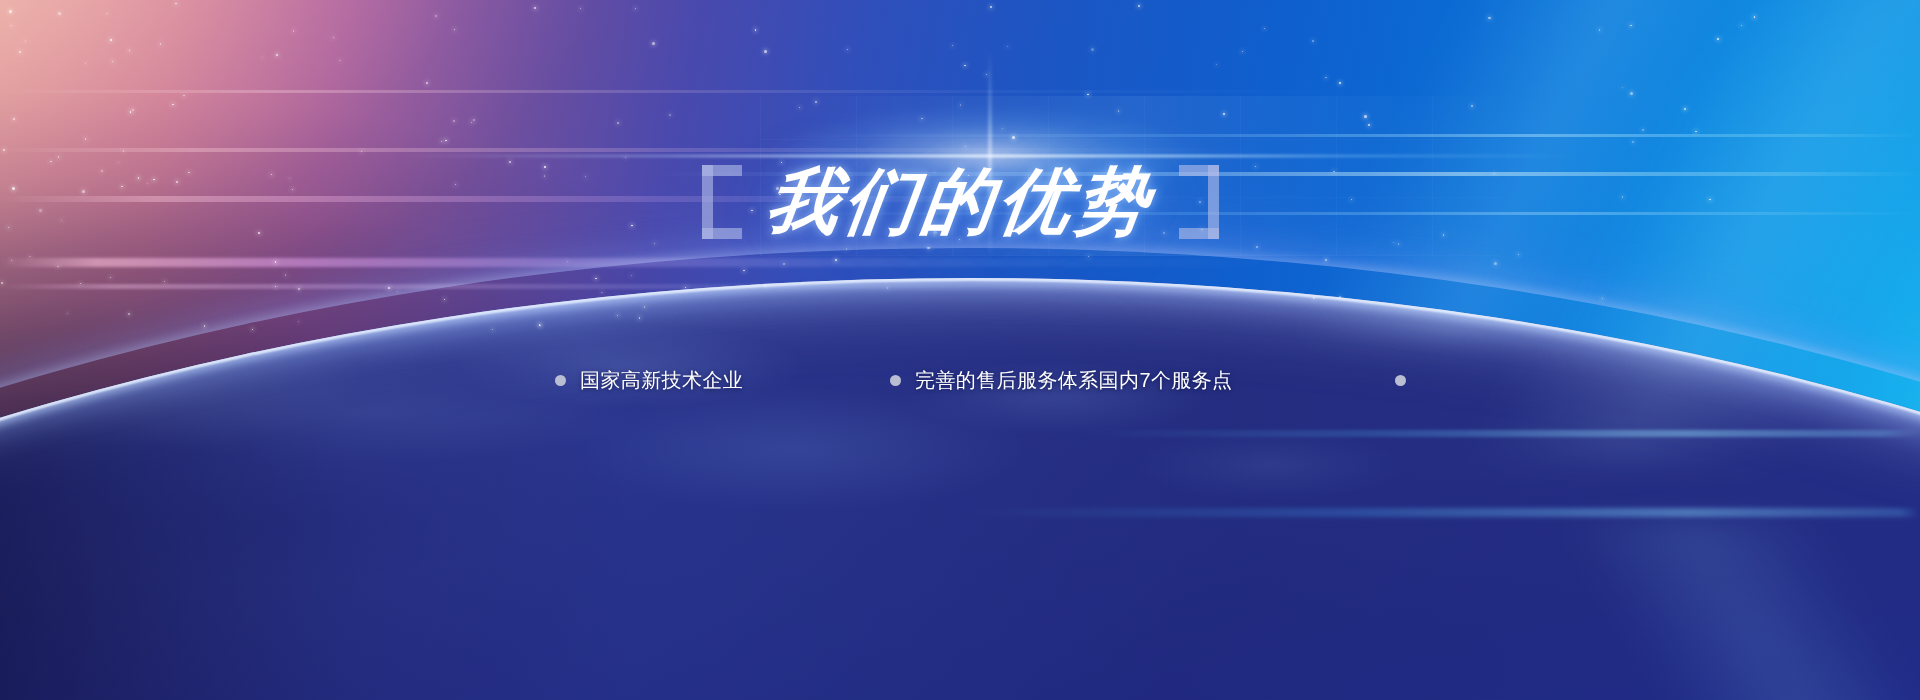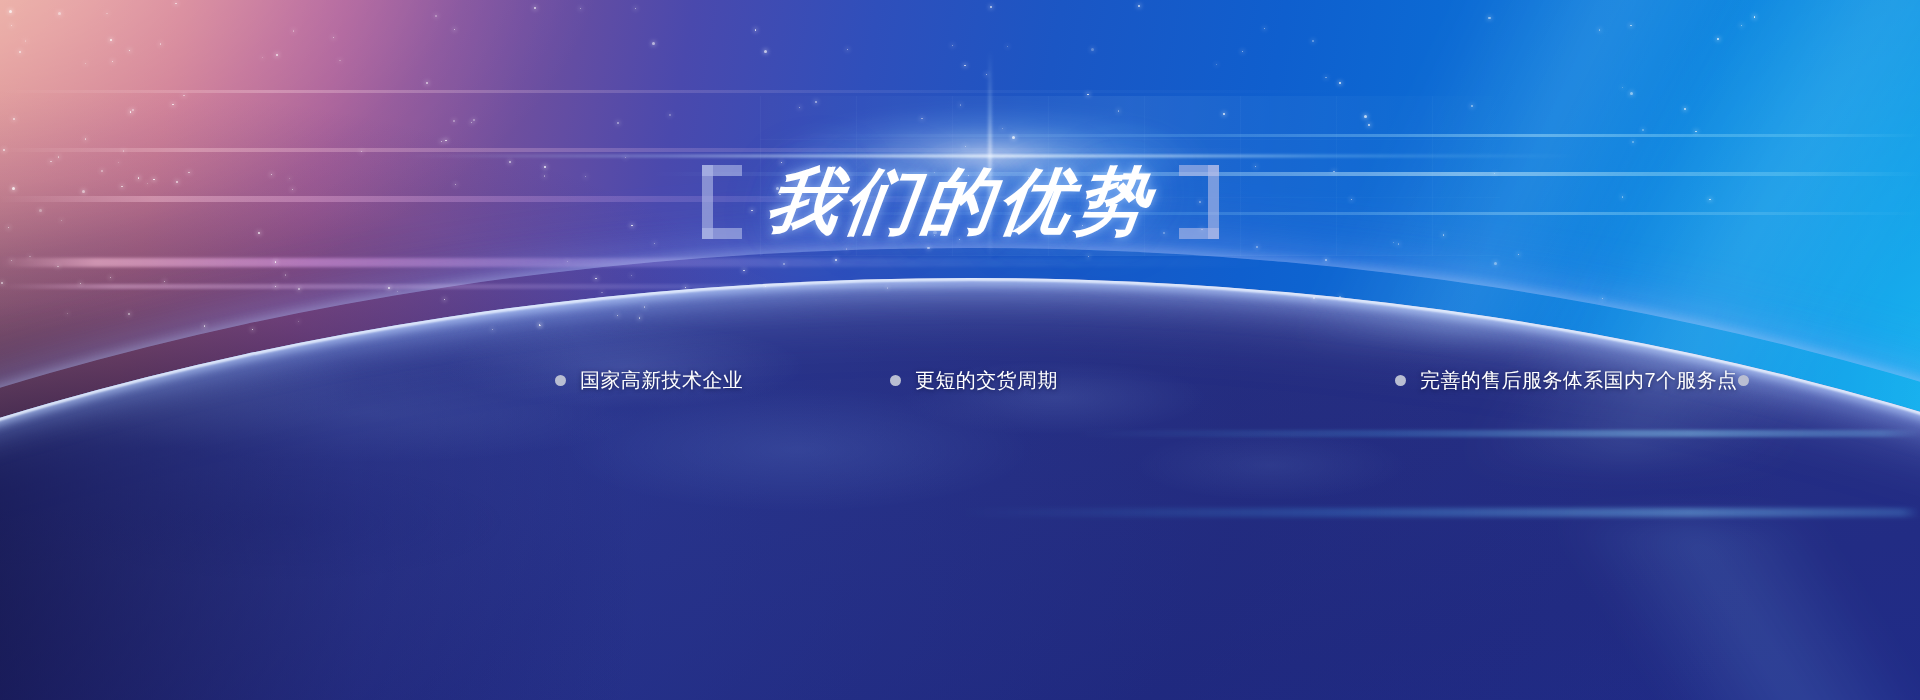--- a/index.html
+++ b/index.html
@@ -562,24 +562,20 @@
     <span class="bracket right"></span>
   </div>
 
   <div class="advantages" id="advantages">
       <div class="adv-item">
         <span class="adv-dot"></span>
         <span class="adv-text">国家高新技术企业</span>
       </div>
       <div class="adv-item">
         <span class="adv-dot"></span>
-        <span class="adv-text">更短的交货周期</span>
-      </div>
-      <div class="adv-item">
-        <span class="adv-dot"></span>
         <span class="adv-text">完善的售后服务体系国内7个服务点</span>
       </div>
       <div class="adv-item">
         <span class="adv-dot"></span>
       </div>
     </div>
 
 </div>
 
 </body></html>

